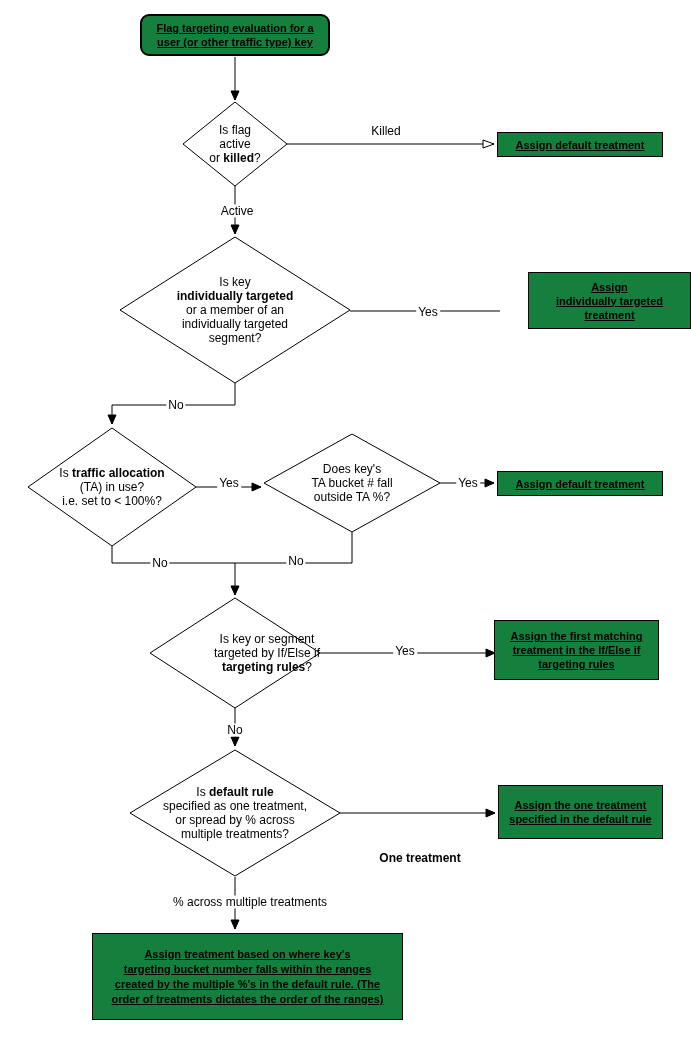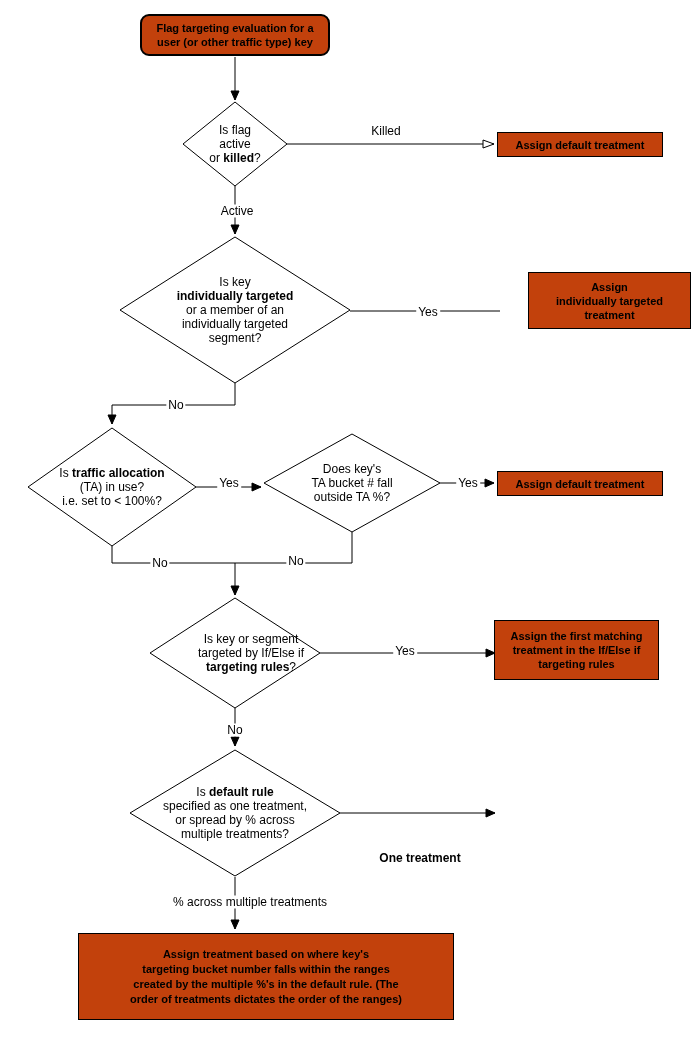--- a/index.html
+++ b/index.html
@@ -13,23 +13,23 @@
   }
   .canvas svg{position:absolute;left:0;top:0;}
   .node-text{
     position:absolute;
     display:flex;align-items:center;justify-content:center;
     font-size:12px;line-height:14px;
   }
   .tx{white-space:pre;text-align:center;}
   .box{
     position:absolute;box-sizing:border-box;
-    border:1px solid #000;background:#c2410c;
+    border:1px solid #000;background:#15803d;
     display:flex;align-items:center;justify-content:center;
-    font-size:11px;line-height:14px;font-weight:bold;
+    font-size:11px;line-height:14px;font-weight:bold;text-decoration:underline;
   }
   .box.rounded{border-radius:9px;border-width:2px;}
   .box.small-text{font-size:11px;line-height:15px;}
   .elabel{
     position:absolute;transform:translate(-50%,-50%);
     background:#ffffff;padding:0 2px;
     font-size:12px;line-height:13px;white-space:nowrap;
   }
   b{font-weight:bold;}
 </style>
@@ -99,21 +99,21 @@
 (TA) in use?
 i.e. set to &lt; 100%?</span></div>
   </div>
 
   <div class="node-text" style="left:272px;top:460px;width:160px;height:46px;">
     <div class="tx">Does key's
 TA bucket # fall
 outside TA %?</div>
   </div>
 
-  <div class="node-text" style="left:166px;top:630px;width:170px;height:46px;">
+  <div class="node-text" style="left:150px;top:630px;width:170px;height:46px;justify-content:flex-end;">
     <div class="tx"><span>Is key or segment
 targeted by If/Else if
 </span><b>targeting rules</b><span>?</span></div>
   </div>
 
   <div class="node-text" style="left:130px;top:782px;width:210px;height:62px;">
     <div class="tx"><span>Is </span><b>default rule</b><span>
 specified as one treatment,
 or spread by % across
 multiple treatments?</span></div>
@@ -132,22 +132,26 @@
   <div class="box" style="left:497px;top:471px;width:166px;height:25px;">
     <div class="tx">Assign default treatment</div>
   </div>
 
   <div class="box" style="left:494px;top:620px;width:165px;height:60px;">
     <div class="tx">Assign the first matching
 treatment in the If/Else if
 targeting rules</div>
   </div>
 
+  <div class="box" style="left:498px;top:785px;width:165px;height:54px;">
+    <div class="tx">Assign the one treatment
+specified in the default rule</div>
+  </div>
 
-  <div class="box small-text" style="left:78px;top:933px;width:376px;height:87px;">
+  <div class="box small-text" style="left:92px;top:933px;width:311px;height:87px;">
     <div class="tx">Assign treatment based on where key's
 targeting bucket number falls within the ranges
 created by the multiple %'s in the default rule. (The
 order of treatments dictates the order of the ranges)</div>
   </div>
 
   <span class="elabel" style="left:386px;top:131px;">Killed</span>
   <span class="elabel" style="left:237px;top:211px;">Active</span>
   <span class="elabel" style="left:428px;top:312px;">Yes</span>
   <span class="elabel" style="left:176px;top:405px;">No</span>

